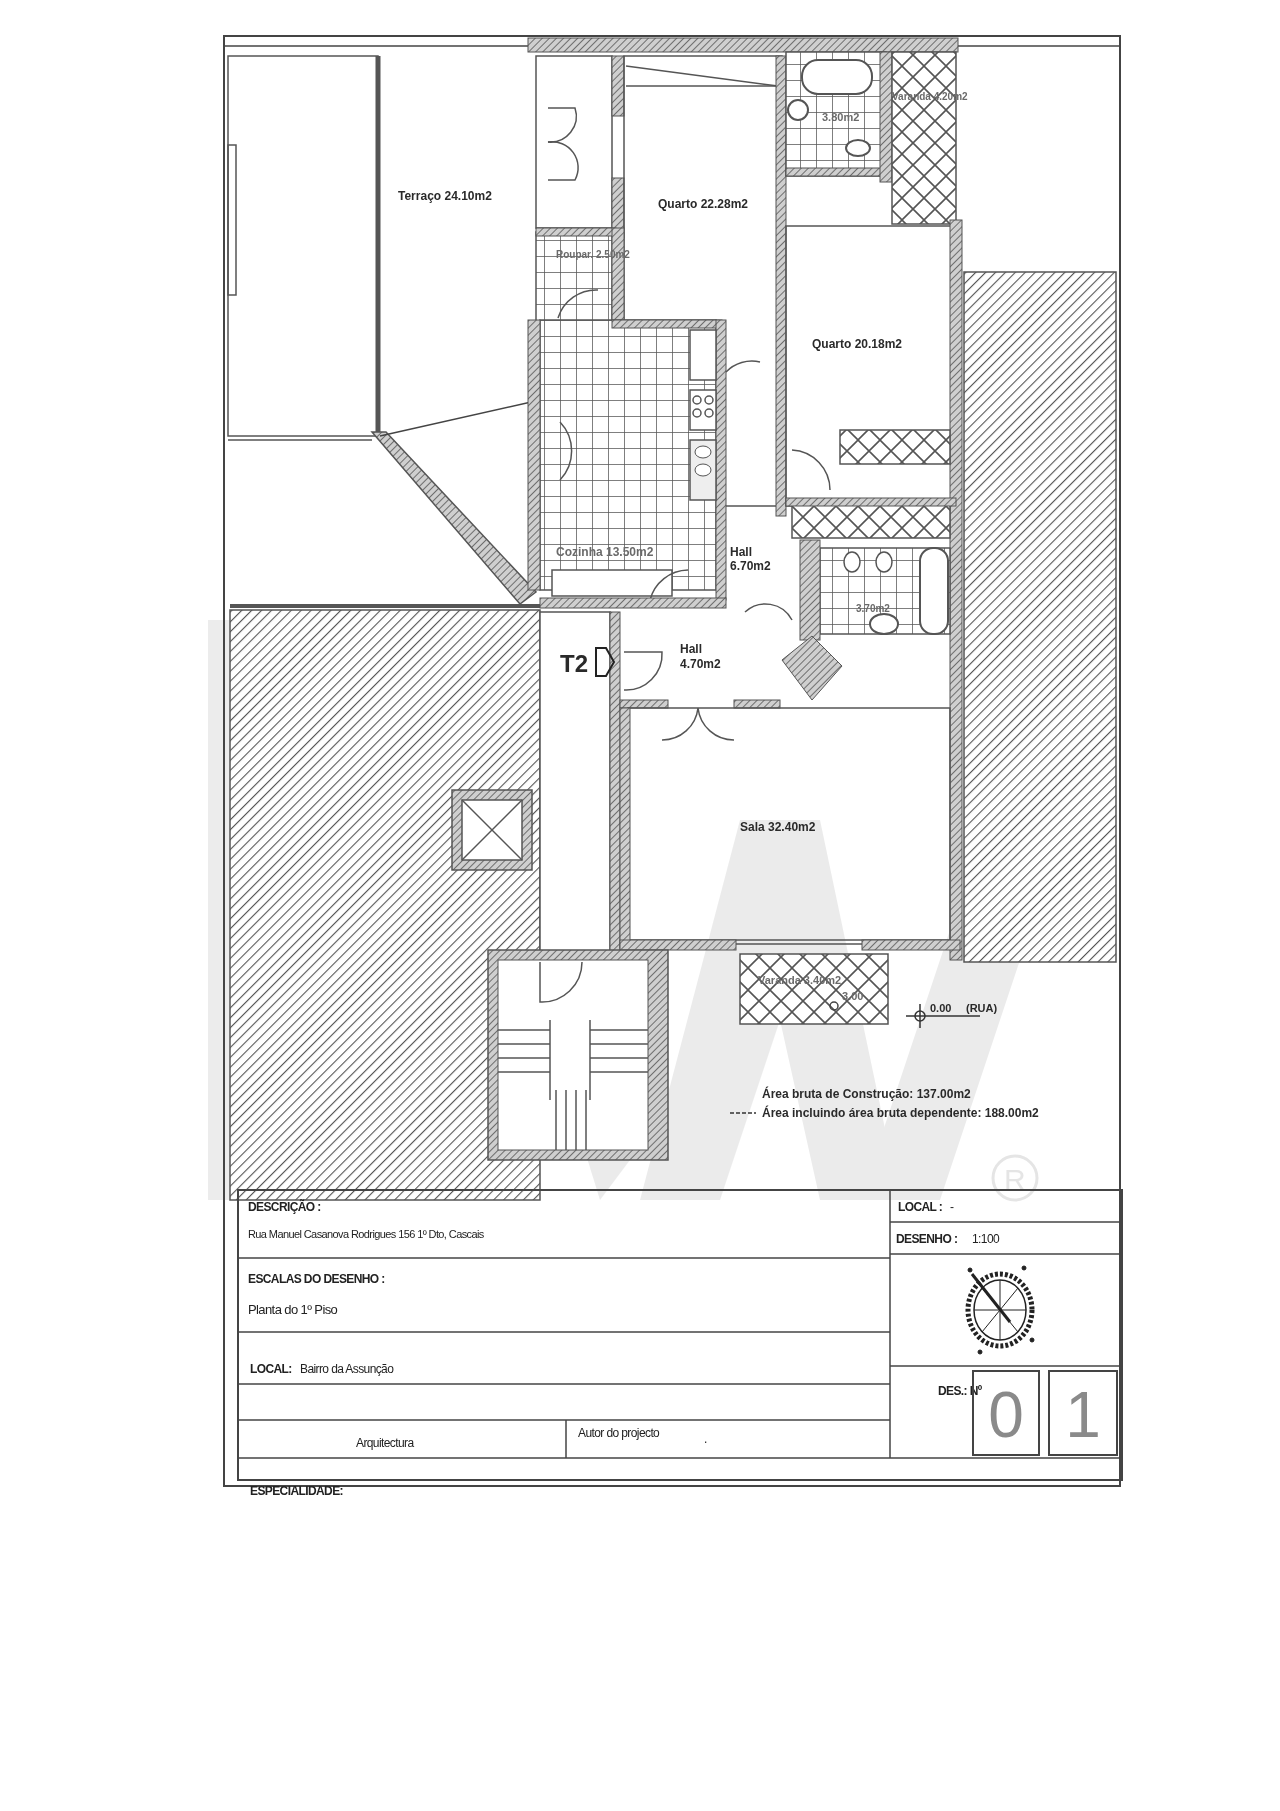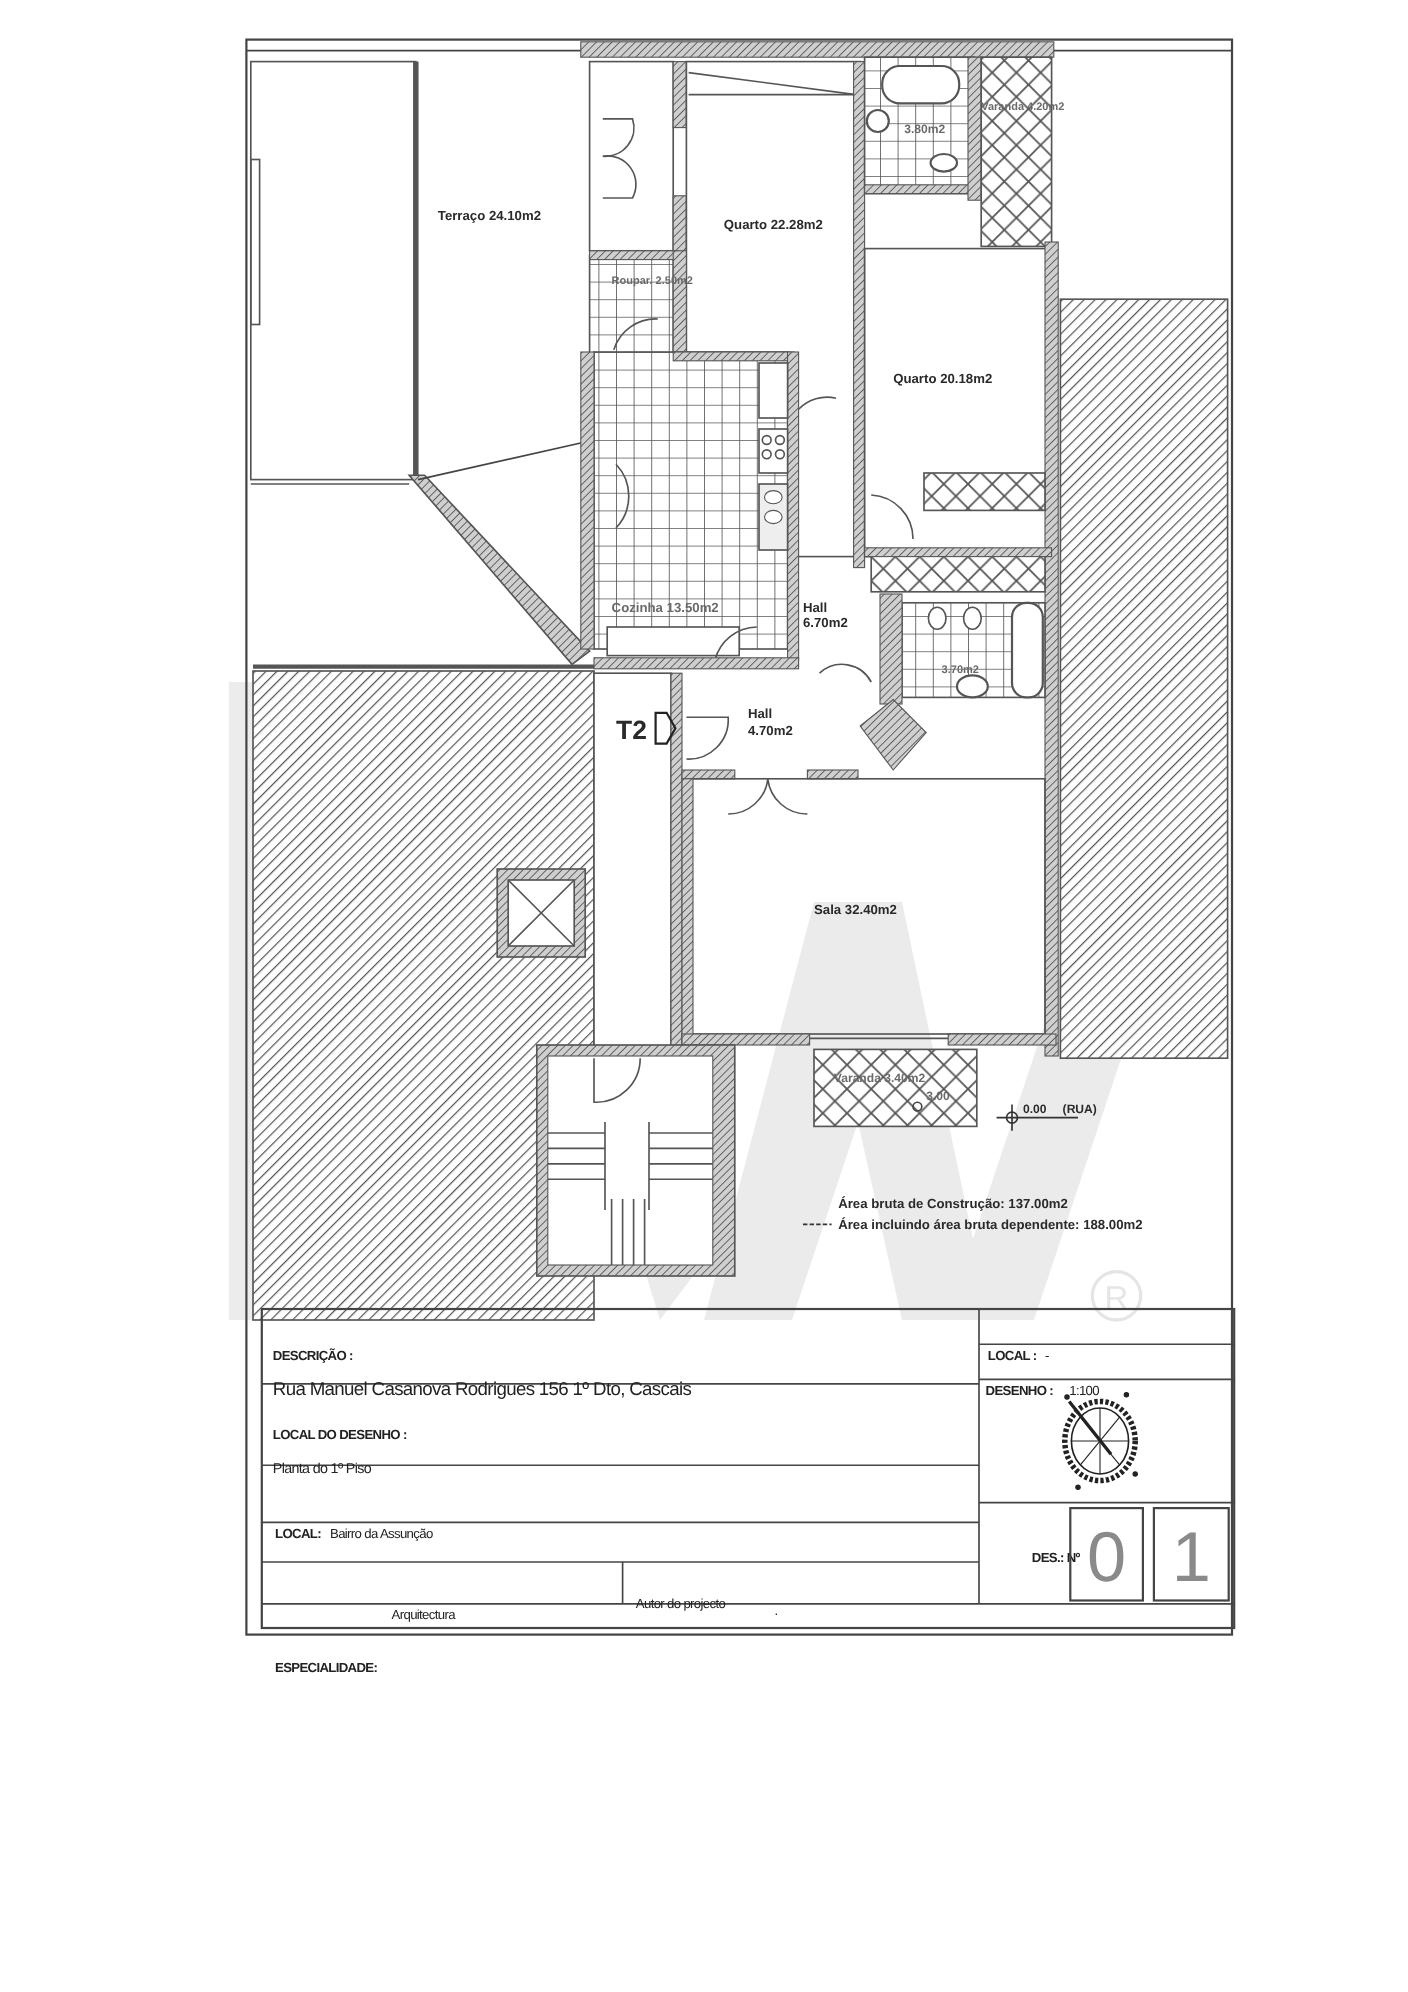--- a/index.html
+++ b/index.html
@@ -1,20 +1,20 @@
 <!DOCTYPE html>
 <html><head>
 <meta charset="utf-8">
 <style>
   html, body { margin:0; padding:0; background:#ffffff; }
   body { width:1280px; height:1811px; position:relative; overflow:hidden; font-family:"Liberation Sans", sans-serif; color:#222; }
   #sheet { position:absolute; left:0; top:0; width:1280px; height:1811px; }
   .lbl { font-family:"Liberation Sans", sans-serif; font-weight:bold; fill:#2a2a2a; }
   .lbl-light { font-family:"Liberation Sans", sans-serif; font-weight:bold; fill:#6a6a6a; }
-  .tb-text { position:absolute; font-family:"Liberation Sans", sans-serif; font-weight:bold; font-size:12px; color:#222; letter-spacing:-0.6px; white-space:nowrap;margin-top:25px; }
+  .tb-text { position:absolute; font-family:"Liberation Sans", sans-serif; font-weight:bold; font-size:12px; color:#222; letter-spacing:-0.6px; white-space:nowrap; }
   .tb-val { font-weight:normal; }
   .big-digit { position:absolute; font-family:"Liberation Sans", sans-serif; font-size:64px; color:#8a8a8a; text-align:center; line-height:86px; border:2px solid #444; box-sizing:border-box; }
 </style>
 </head>
 <body>
 
 <div id="sheet">
 <svg width="1280" height="1811" viewBox="0 0 1280 1811" xmlns="http://www.w3.org/2000/svg">
   <defs>
     <pattern id="hatch" patternUnits="userSpaceOnUse" width="7" height="7" patternTransform="rotate(45)">
@@ -222,22 +222,22 @@
     <line x1="18" y1="-22" x2="-18" y2="22" stroke-width="1"></line>
     <circle cx="-30" cy="-40" r="2" fill="#222"></circle>
     <circle cx="24" cy="-42" r="2" fill="#222"></circle>
     <circle cx="-20" cy="42" r="2" fill="#222"></circle>
     <circle cx="32" cy="30" r="2" fill="#222"></circle>
   </g>
 </svg>
 
 
 <span class="tb-text" style="left:248px;top:1200px;">DESCRIÇÃO :</span>
-<span class="tb-text tb-val" style="left:248px;top:1228px;font-size:17px;">Rua Manuel Casanova Rodrigues 156 1º Dto, Cascais</span>
-<span class="tb-text" style="left:248px;top:1272px;">LOCAL DO DESENHO :</span>
+<span class="tb-text tb-val" style="left:248px;top:1228px;font-size:11px;">Rua Manuel Casanova Rodrigues 156 1º Dto, Cascais</span>
+<span class="tb-text" style="left:248px;top:1272px;">ESCALAS DO DESENHO :</span>
 <span class="tb-text tb-val" style="left:248px;top:1302px;font-size:13px;">Planta do 1º Piso</span>
 <span class="tb-text" style="left:250px;top:1362px;">LOCAL:</span>
 <span class="tb-text tb-val" style="left:300px;top:1362px;">Bairro da Assunção</span>
 <span class="tb-text" style="left:250px;top:1484px;">ESPECIALIDADE:</span>
 <span class="tb-text tb-val" style="left:356px;top:1436px;text-align:right;">Arquitectura</span>
 <span class="tb-text tb-val" style="left:578px;top:1426px;">Autor do projecto</span>
 <span class="tb-text tb-val" style="left:704px;top:1432px;">.</span>
 
 <span class="tb-text" style="left:898px;top:1200px;">LOCAL :</span>
 <span class="tb-text tb-val" style="left:950px;top:1200px;">-</span>

